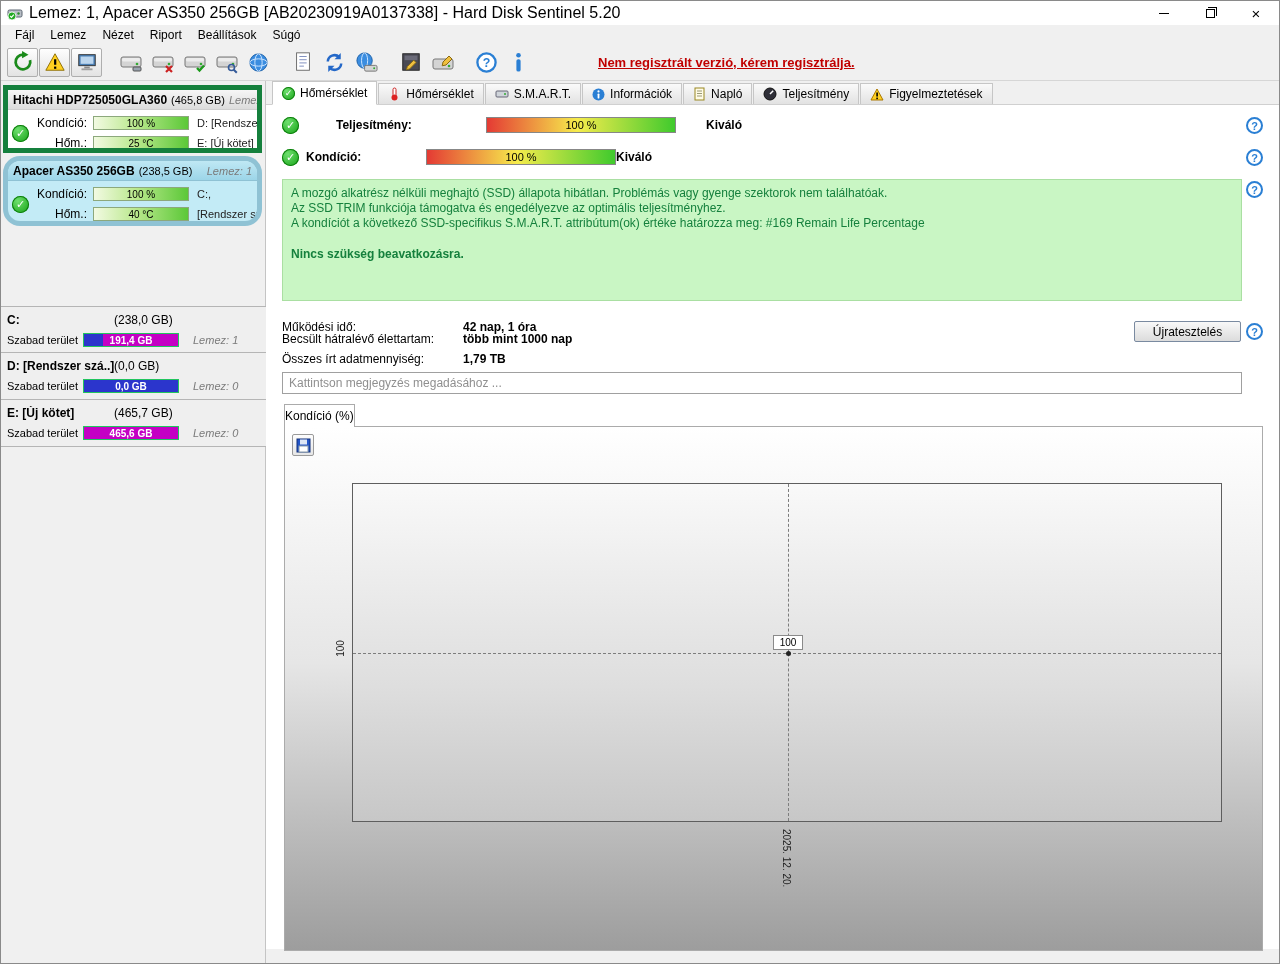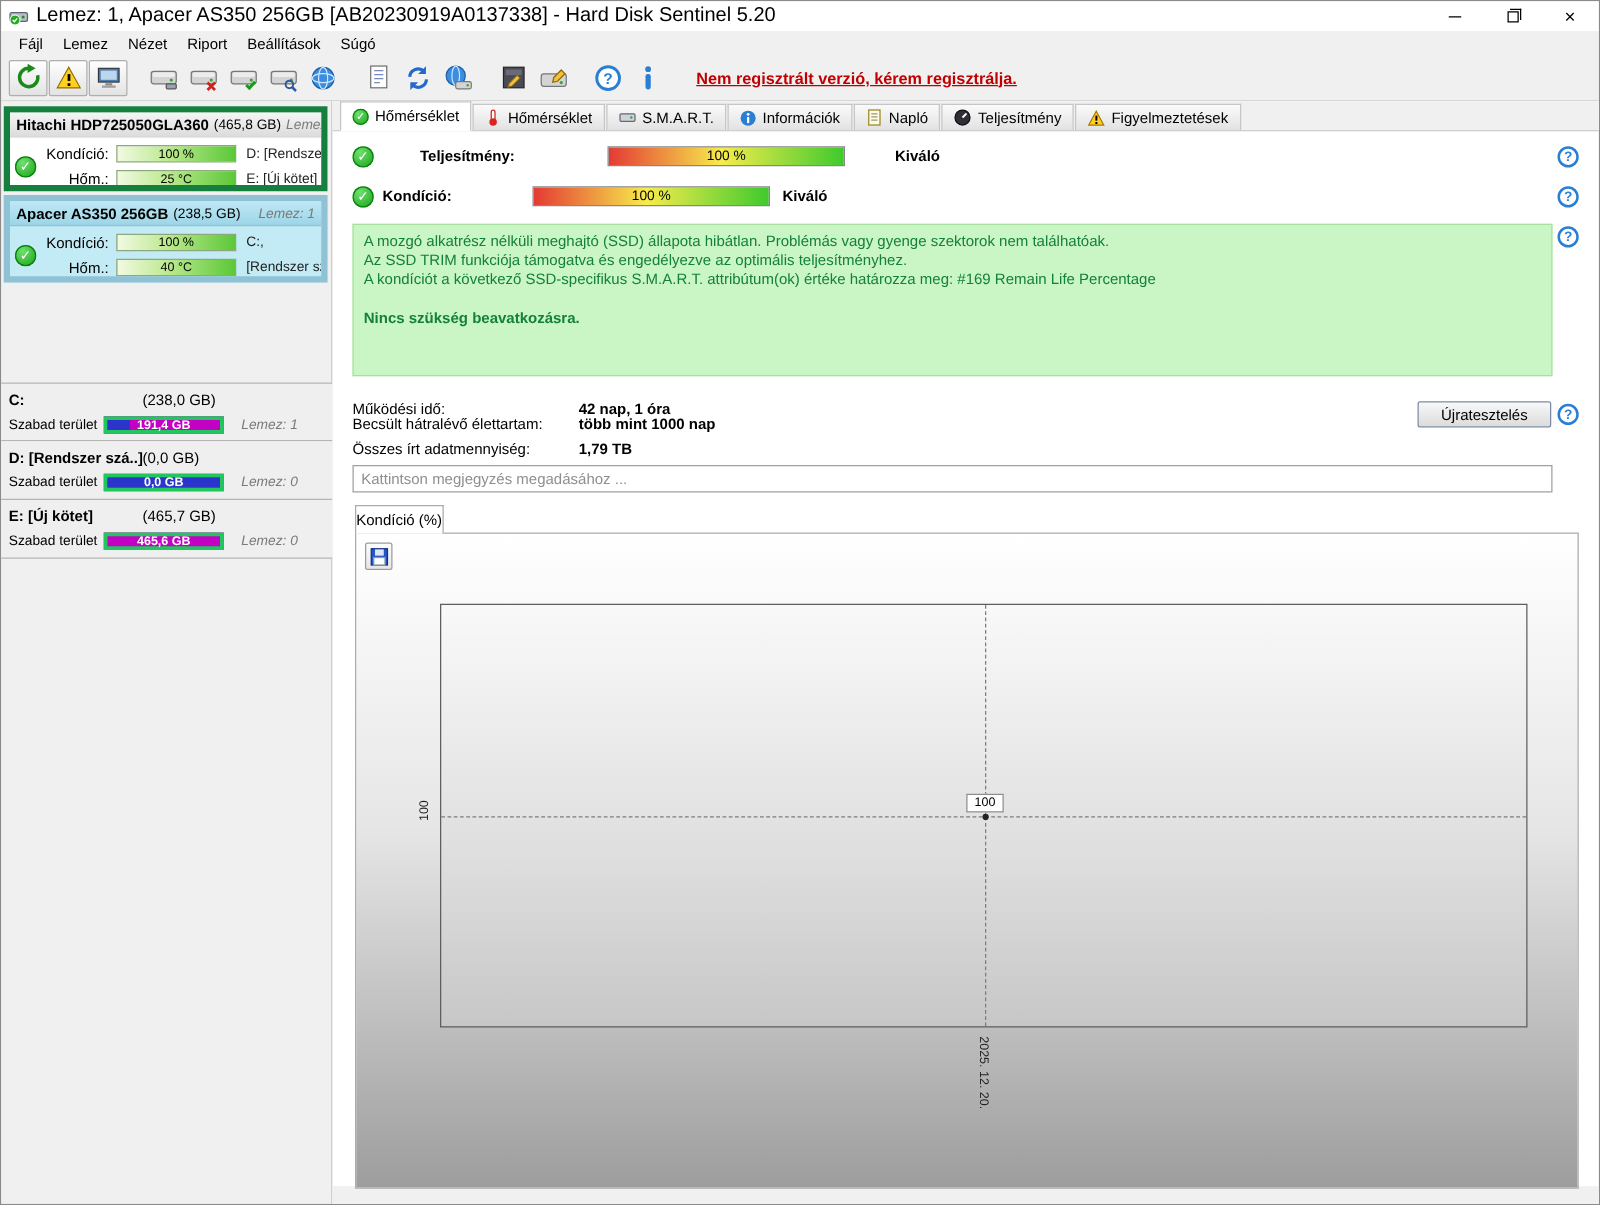--- a/index.html
+++ b/index.html
@@ -20,64 +20,64 @@
 
   
   .menubar { position:absolute; top:24px; left:0; right:0; height:19px; background:#f0f0f0; display:flex; align-items:center; padding-left:6px; }
   .menu-item { padding:2px 8px; font-size:12px; }
 
   
   .toolbar { position:absolute; top:43px; left:0; right:0; height:37px; background:#f0f0f0; border-bottom:1px solid #d6d6d6; display:flex; align-items:center; padding-left:6px; }
   .tbtn { width:31px; height:29px; display:flex; align-items:center; justify-content:center; margin-right:1px; background:transparent; border:1px solid transparent; }
   .tbtn.raised { border:1px solid #aeaeae; border-radius:2px; background:linear-gradient(#fefefe,#e3e3e3); }
   .tsep { width:12px; height:100%; }
-  .unreg { margin-left:22px; color:#c00000; font-weight:bold; text-decoration:underline; font-size:13px; white-space:nowrap; }
+  .unreg { margin-left:63px; color:#c00000; font-weight:bold; text-decoration:underline; font-size:13px; white-space:nowrap; }
 
   
   .sidebar { position:absolute; top:80px; left:0; width:265px; bottom:0; background:#f0f0f0; border-right:1px solid #c4c4c4; }
   .disk-panel { position:absolute; left:2px; right:3px; border:5px solid #15803d; background:#fff; overflow:hidden; }
   .disk-header { height:20px; display:flex; align-items:center; background:linear-gradient(#f6f6f6,#dcdcdc); border-bottom:1px solid #cfcfcf; padding:0 5px; white-space:nowrap; overflow:hidden; }
   .disk-name { font-weight:bold; font-size:12px; margin-right:4px; }
   .disk-size { font-size:11px; margin-right:4px; }
   .disk-num { font-style:italic; color:#7a7a7a; font-size:11px; margin-left:auto; white-space:nowrap; }
   .disk-body { display:flex; align-items:center; padding:3px 0 4px 2px; }
   .disk-rows { flex:1; min-width:0; }
   .disk-row { display:flex; align-items:center; height:20px; white-space:nowrap; overflow:hidden; }
   .disk-row .lbl { width:56px; text-align:right; font-size:12px; margin-right:6px; flex:0 0 auto; }
   .mini-bar { width:96px; height:14px; border:1px solid #8ca87c; background:linear-gradient(90deg,#f2fae2 0%,#b9e88c 45%,#5cc838 100%); display:flex; align-items:center; justify-content:center; font-size:10px; flex:0 0 auto; }
   .disk-row .part { font-size:11px; color:#222; margin-left:8px; overflow:hidden; text-overflow:clip; }
-  .disk-panel.selected { background:#c3ebf6; border-color:#8fc2d4; }
+  .disk-panel.selected { background:#c3ebf6; border-color:#8fc2d4;border-radius:17px; }
   .disk-panel.selected .disk-header { background:linear-gradient(#bfe8f4,#9cd5e8); border-bottom-color:#8fc2d4; }
   .ic-check { width:17px; height:17px; border-radius:50%; background:radial-gradient(circle at 35% 30%, #6fe06f, #12a012); color:#fff; display:flex; align-items:center; justify-content:center; font-size:11px; font-weight:bold; box-shadow:inset 0 0 0 1px #0c7d0c; flex:0 0 auto; }
   .ic-check::before { content:"✓"; }
   .ic-check.sm { width:13px; height:13px; font-size:9px; }
   .disk-body .ic-check { margin:0 2px 0 2px; }
 
   .part-item { position:absolute; left:0; width:265px; height:47px; background:#efefef; border-bottom:1px solid #b5b5b5; padding:3px 6px 0 6px; overflow:hidden; }
   .part-item.first { border-top:1px solid #b5b5b5; }
   .part-h { display:flex; align-items:center; height:20px; white-space:nowrap; }
   .part-name { font-weight:bold; font-size:12px; width:107px; overflow:hidden; flex:0 0 auto; }
   .part-size { font-size:12px; }
   .part-row { display:flex; align-items:center; height:20px; white-space:nowrap; }
   .free-lbl { width:76px; font-size:11px; flex:0 0 auto; }
-  .space-bar { position:relative; width:96px; height:14px; border:3px solid #22c55e; background:#c400c4; color:#fff; font-size:10px; font-weight:bold; display:flex; align-items:center; justify-content:center; flex:0 0 auto; }
+  .space-bar { position:relative; width:96px; height:14px; border:1px solid #22c55e; background:#c400c4; color:#fff; font-size:10px; font-weight:bold; display:flex; align-items:center; justify-content:center; flex:0 0 auto; }
   .space-used { position:absolute; left:0; top:0; bottom:0; background:#2b35cc; }
   .space-text { position:relative; z-index:1; }
   .disk-ref { margin-left:14px; font-style:italic; color:#7a7a7a; font-size:11px; }
 
   
   .main { position:absolute; top:80px; left:265px; right:0; bottom:0; background:#fff; }
   .tabbar { position:absolute; top:0; left:0; right:0; height:24px; background:#f0f0f0; border-bottom:1px solid #d0d0d0; display:flex; align-items:flex-end; padding-left:6px; }
   .tab { height:21px; display:flex; align-items:center; gap:5px; padding:0 9px; border:1px solid #c6c6c6; border-bottom:none; background:linear-gradient(#fafafa,#e2e2e2); margin-right:1px; font-size:12px; white-space:nowrap; }
   .tab.active { height:24px; background:#fff; margin-bottom:-1px; border-bottom:1px solid #fff; }
 
   .ov-row { position:absolute; left:16px; display:flex; align-items:center; height:18px; }
   .ov-label { font-weight:bold; width:120px; margin-left:7px; }
   .grad-bar { width:190px; height:16px; border:1px solid #878787; background:linear-gradient(90deg,#e43a34 0%,#f6ec4c 48%,#3fca2d 100%); display:flex; align-items:center; justify-content:center; font-size:11px; }
-  .ov-rating { font-weight:bold; margin-left:10px; }
+  .ov-rating { font-weight:bold; }
   .help { position:absolute; right:16px; width:17px; height:17px; border-radius:50%; border:2px solid #2a7fd4; background:#fff; color:#2a7fd4; font-weight:bold; font-size:11px; display:flex; align-items:center; justify-content:center; }
   .help::before { content:"?"; }
 
   .status-box { position:absolute; left:16px; top:98px; width:960px; height:122px; background:#c9f6c4; border:1px solid #aadfa2; color:#15803d; padding:6px 8px; font-size:12px; }
   .status-box .ln { line-height:15px; }
   .status-action { margin-top:16px; font-weight:bold; line-height:15px; }
 
   .stat-row { position:absolute; left:16px; display:flex; height:16px; align-items:center; }
   .stat-label { width:181px; flex:0 0 auto; }
   .stat-value { font-weight:bold; }

